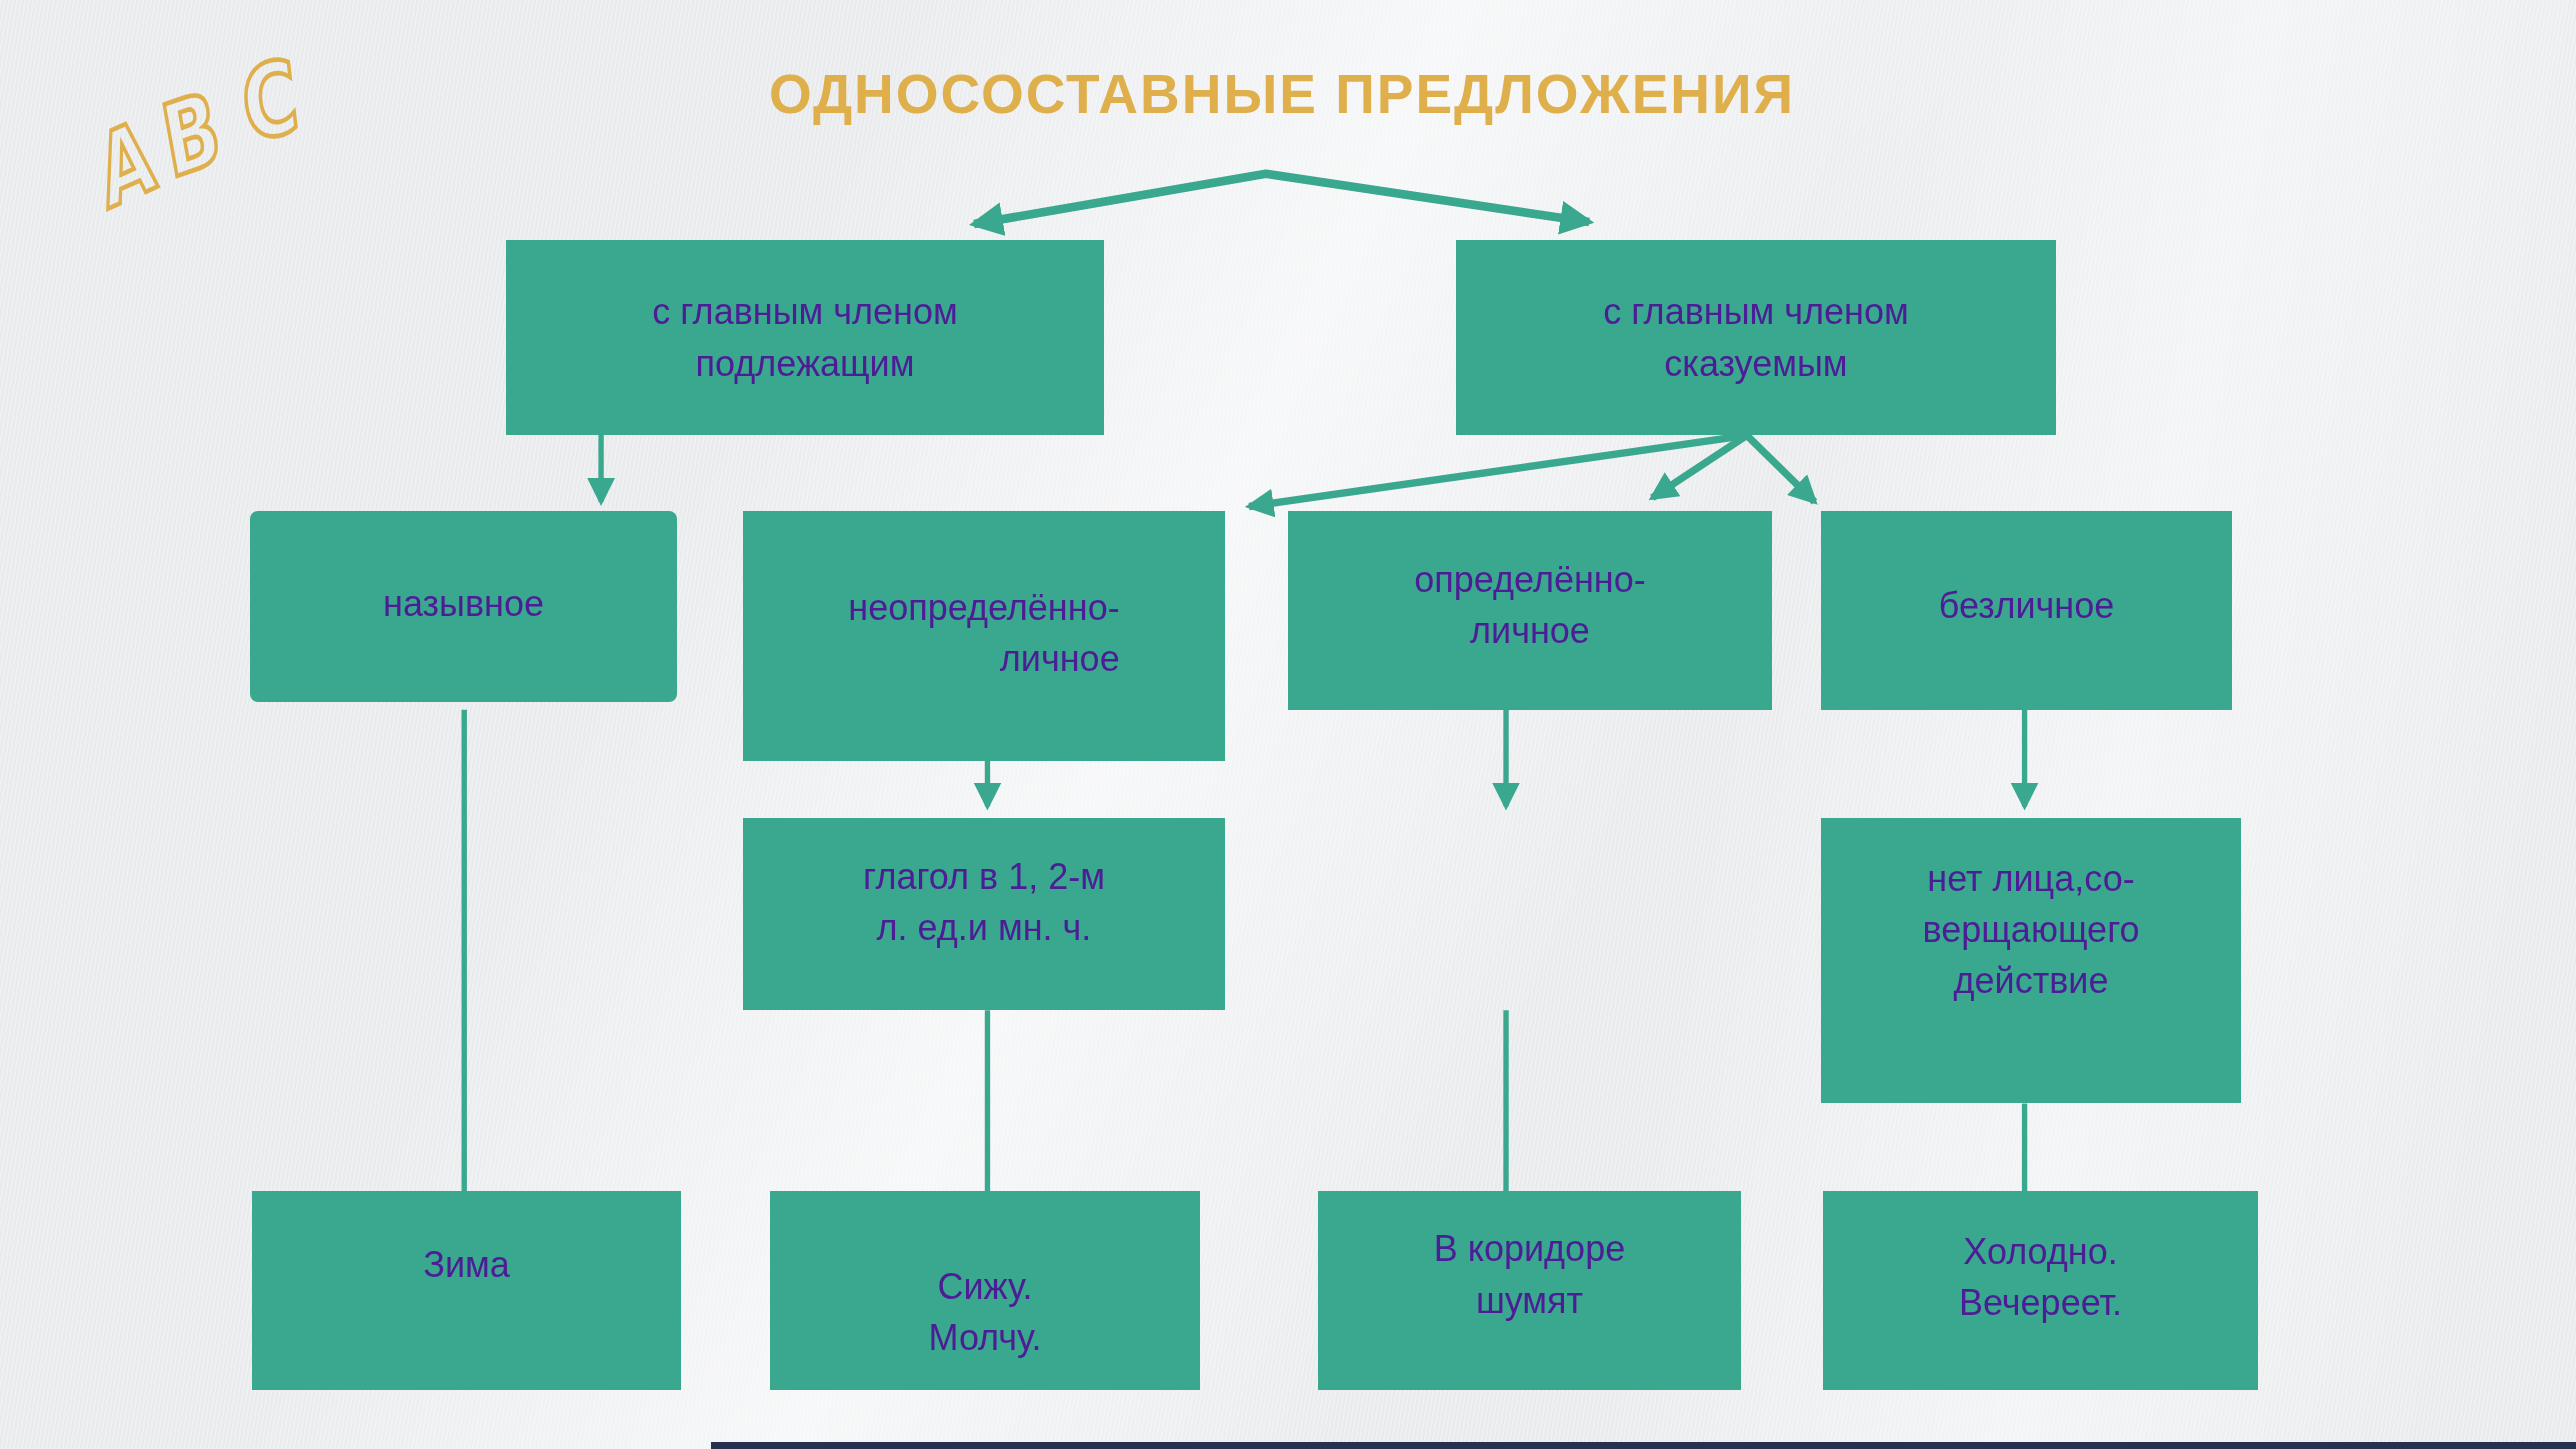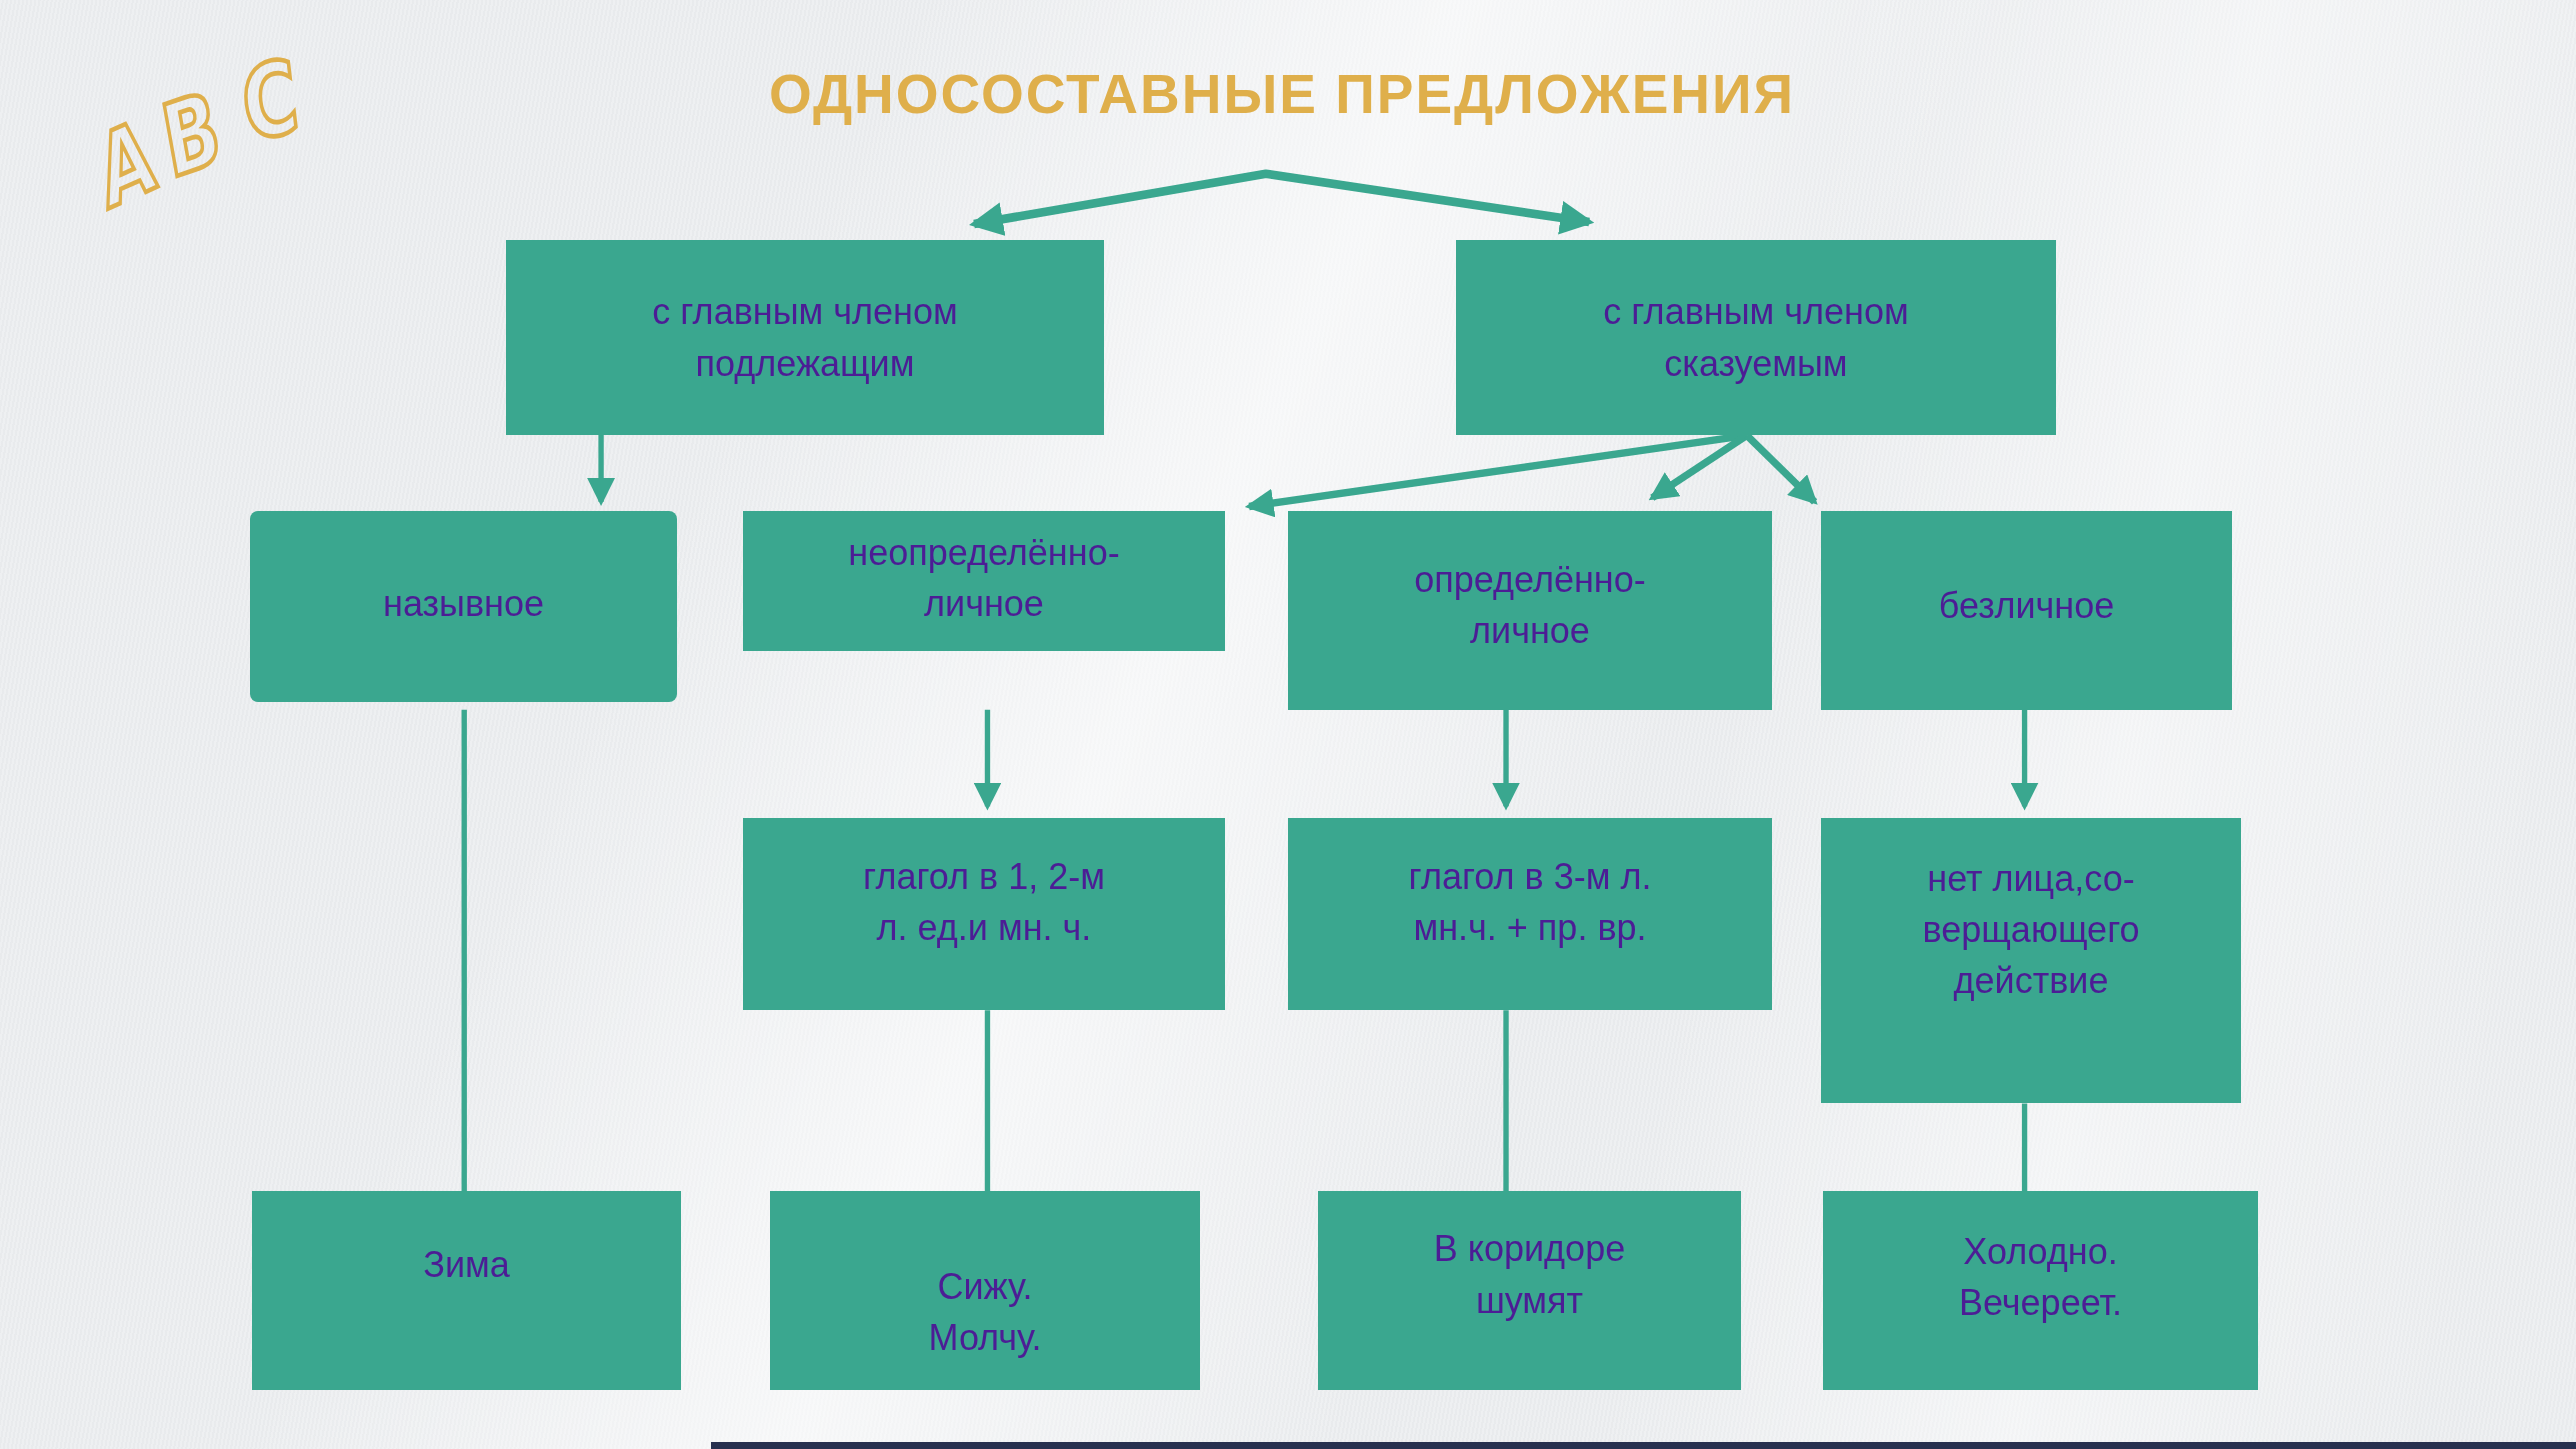--- a/index.html
+++ b/index.html
@@ -78,21 +78,21 @@
     font-size: 36px;
     line-height: 1.42;
     box-sizing: border-box;
   }
   .box .txt { white-space: pre-line; }
 
   .b-subject     { left: 506px;  top: 240px;  width: 598px; height: 195px; }
   .b-predicate   { left: 1456px; top: 240px;  width: 600px; height: 195px; }
 
   .b-nominative  { left: 250px;  top: 511px;  width: 427px; height: 191px; padding-bottom: 6px; border-radius: 8px; }
-  .b-indef       { left: 743px; top: 511px;  width: 482px; height: 140px; padding-bottom: 6px; }
+  .b-indef       { left: 743px; top: 511px;  width: 482px; height: 250px; padding-bottom: 6px; text-align: right; }
   .b-def         { left: 1288px; top: 511px;  width: 484px; height: 199px; padding-bottom: 10.7px; }
   .b-impersonal  { left: 1821px; top: 511px;  width: 411px; height: 199px; padding-bottom: 10.7px; }
 
   .b-rule1       { left: 743px; top: 818px; width: 482px; height: 192px; padding-bottom: 24px; }
   .b-rule2       { left: 1288px; top: 818px; width: 484px; height: 192px; padding-bottom: 24px; }
   .b-rule3       { left: 1821px; top: 818px; width: 420px; height: 285px; padding-bottom: 62px; }
 
   .b-ex0         { left: 252px;  top: 1191px; width: 429px; height: 199px; padding-bottom: 52px; }
   .b-ex1         { left: 770px; top: 1191px; width: 430px; height: 199px; padding-bottom: 27px; align-items: flex-end; }
   .b-ex2         { left: 1318px; top: 1191px; width: 423px; height: 199px; padding-bottom: 32px; }
@@ -169,24 +169,20 @@
 личное</span>
   </div>
   <div class="box b-impersonal">
     <span class="txt">безличное</span>
   </div>
 
   <div class="box b-rule1">
     <span class="txt">глагол в 1, 2-м
 л. ед.и мн. ч.</span>
   </div>
-  <div class="box b-rule2">
-    <span class="txt">глагол в 3-м л.
-мн.ч. + пр. вр.</span>
-  </div>
   <div class="box b-rule3">
     <span class="txt">нет лица,со-
 верщающего
 действие</span>
   </div>
 
   <div class="box b-ex0">
     <span class="txt">Зима</span>
   </div>
   <div class="box b-ex1">

